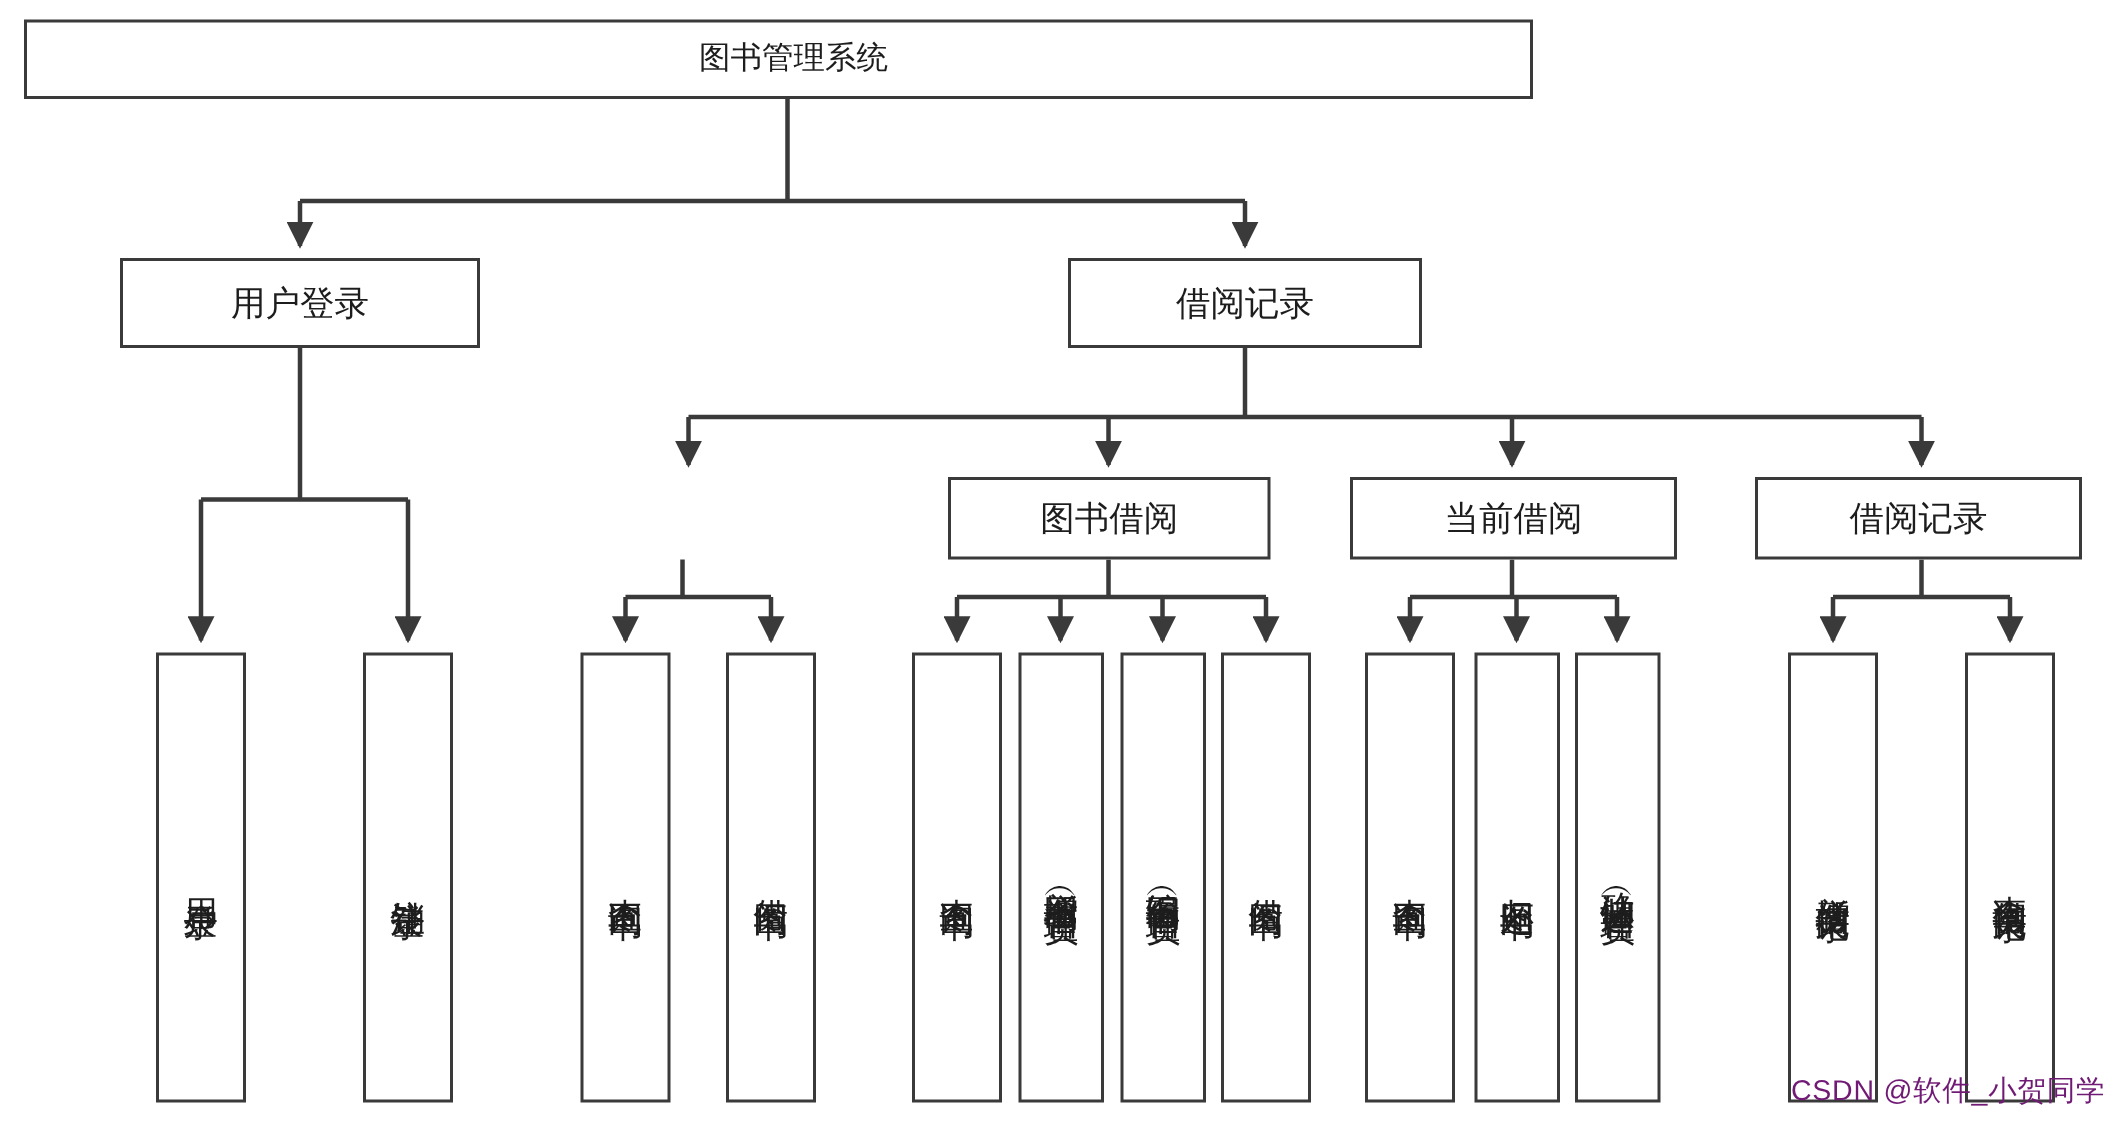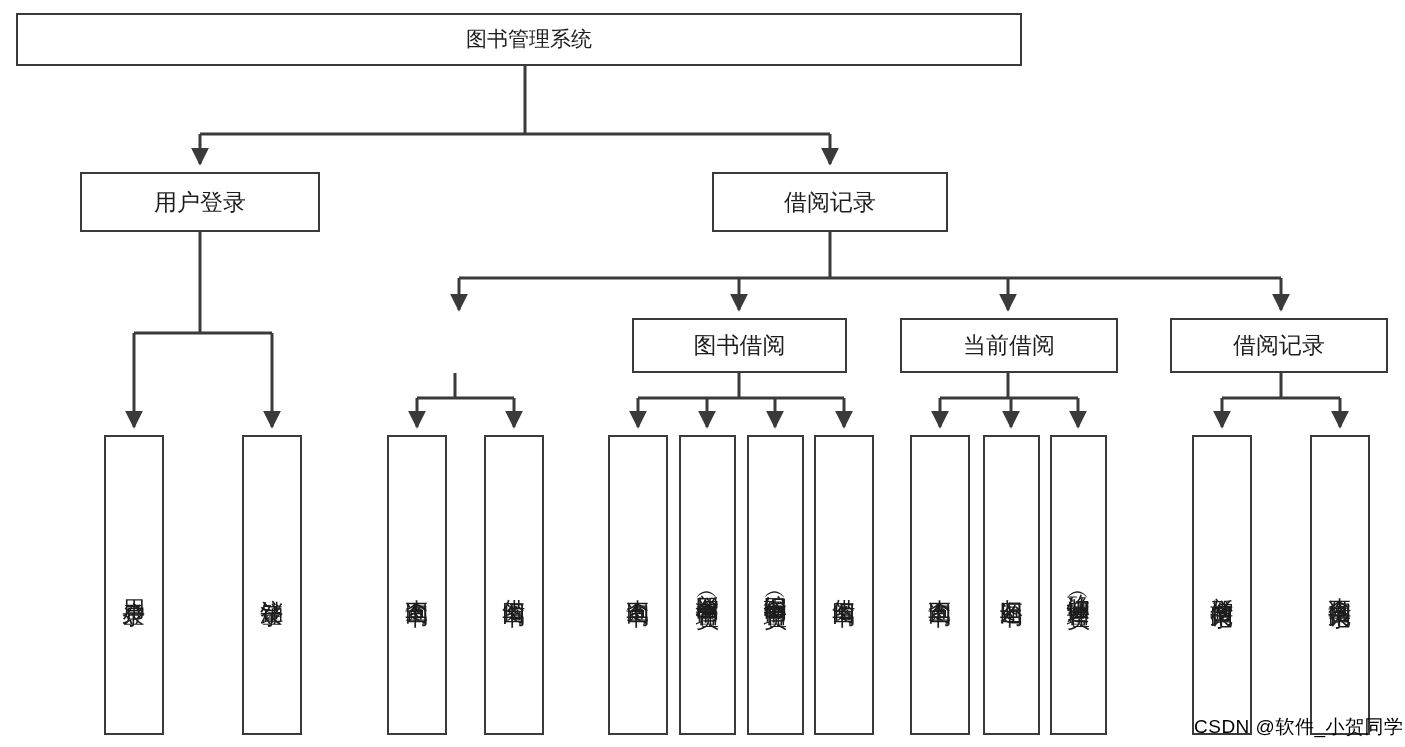--- a/index.html
+++ b/index.html
@@ -50,21 +50,21 @@
   }
   .node.leaf .label {
     writing-mode: vertical-rl;
     text-orientation: upright;
     letter-spacing: 2px;
     font-size: 23px;
     white-space: nowrap;
   }
   .watermark {
     position: absolute;
-    color: #000000;
+    color: #701a75;
     font-size: 19px;
     letter-spacing: 0.5px;
     white-space: nowrap;
     user-select: none;
   }
 </style>
 </head>
 <body>
 
 <div id="canvas">

